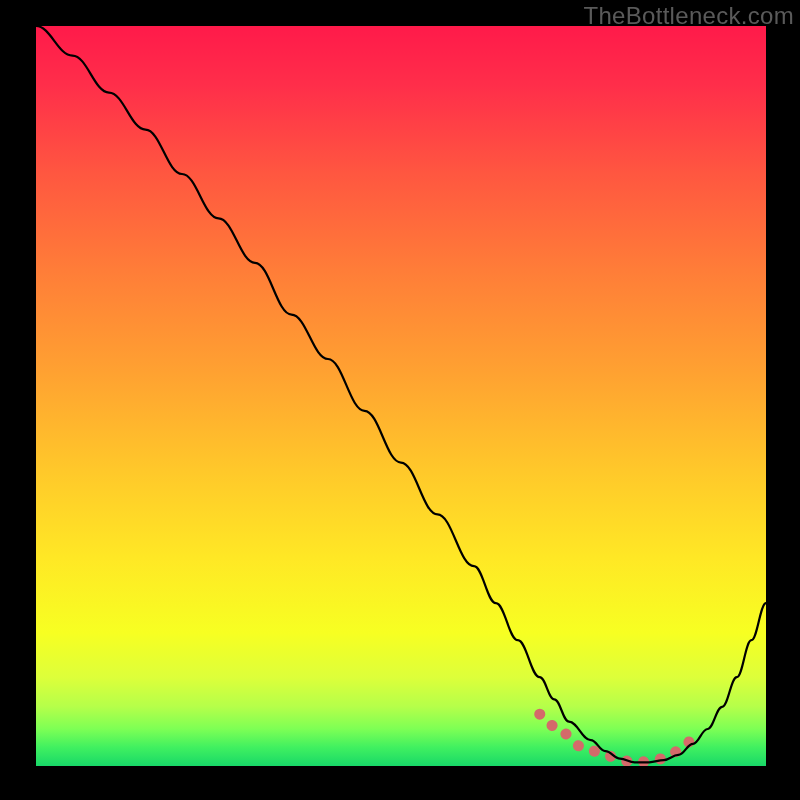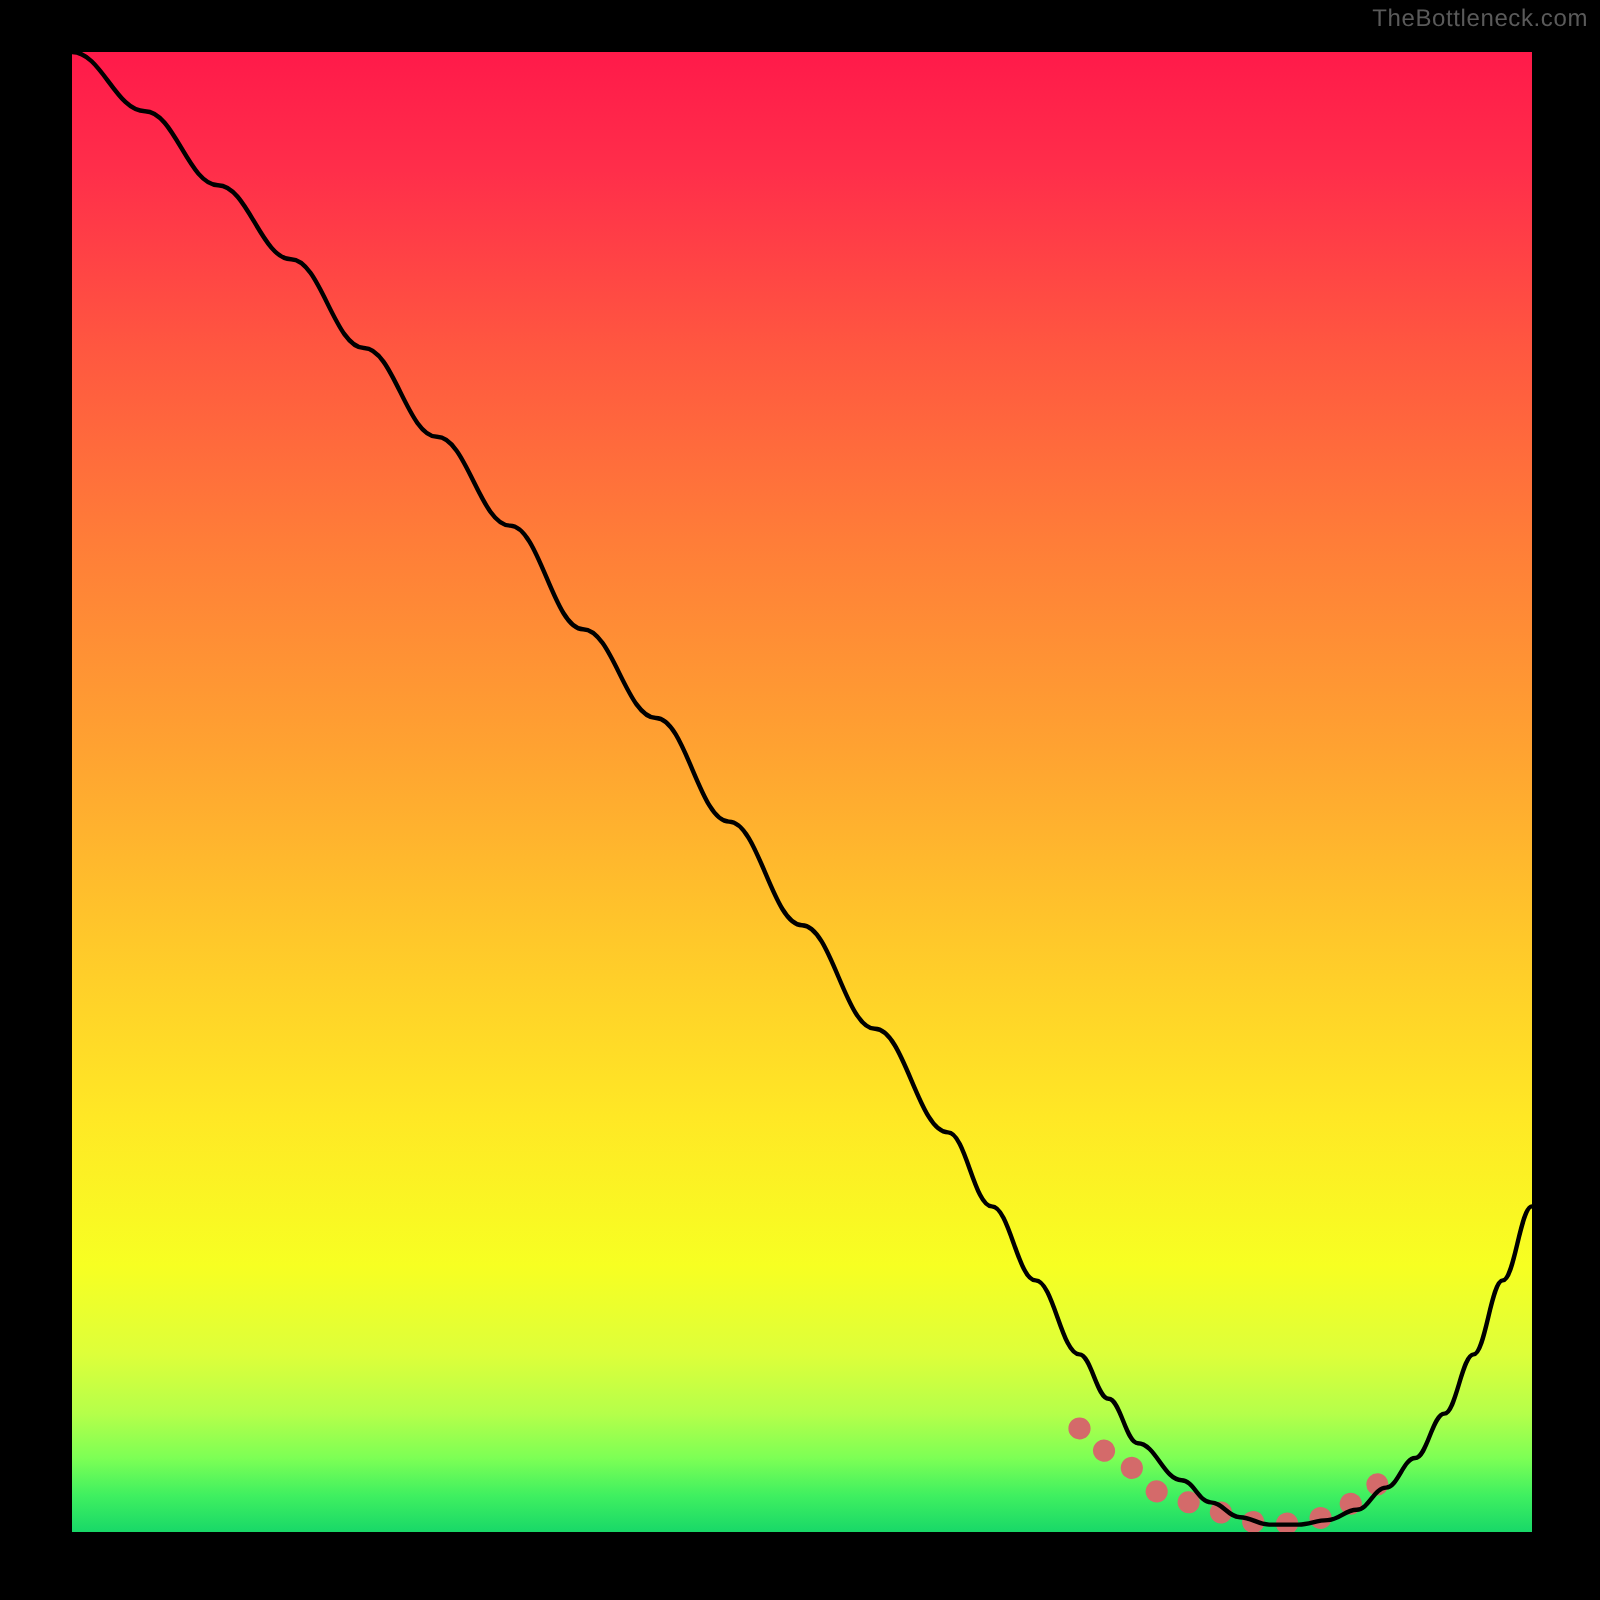--- a/index.html
+++ b/index.html
@@ -9,21 +9,21 @@
     background: #000000;
     position: relative;
     overflow: hidden;
     font-family: Arial, sans-serif;
   }
   .watermark {
     position: absolute;
     top: 2px;
     right: 6px;
     color: #5a5a5a;
-    font-size: 12px;
+    font-size: 24px;
     font-weight: 500;
     z-index: 20;
     letter-spacing: 0.3px;
   }
   .plot-frame {
     position: absolute;
     left: 36px;
     top: 26px;
     width: 730px;
     height: 740px;

